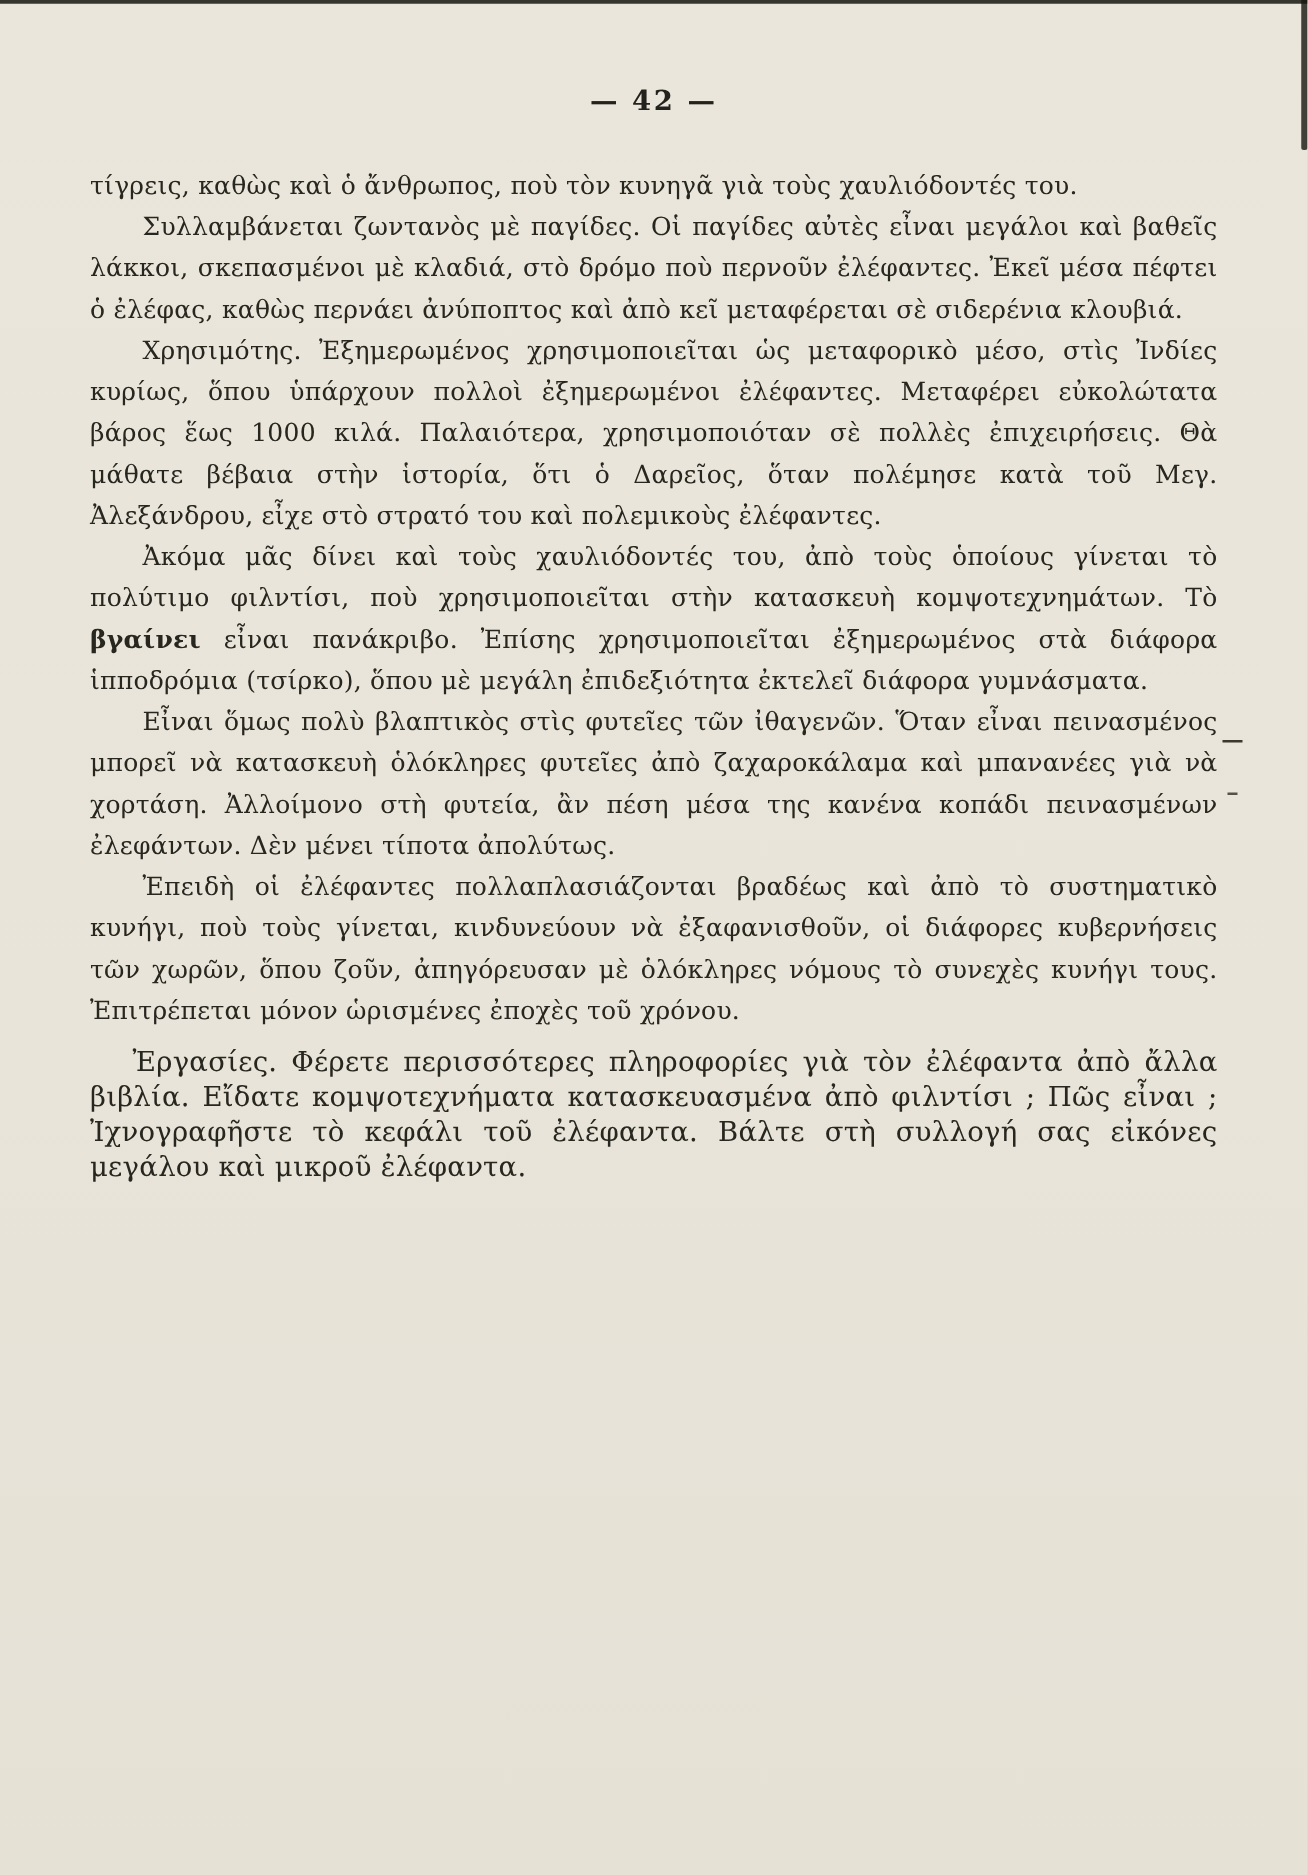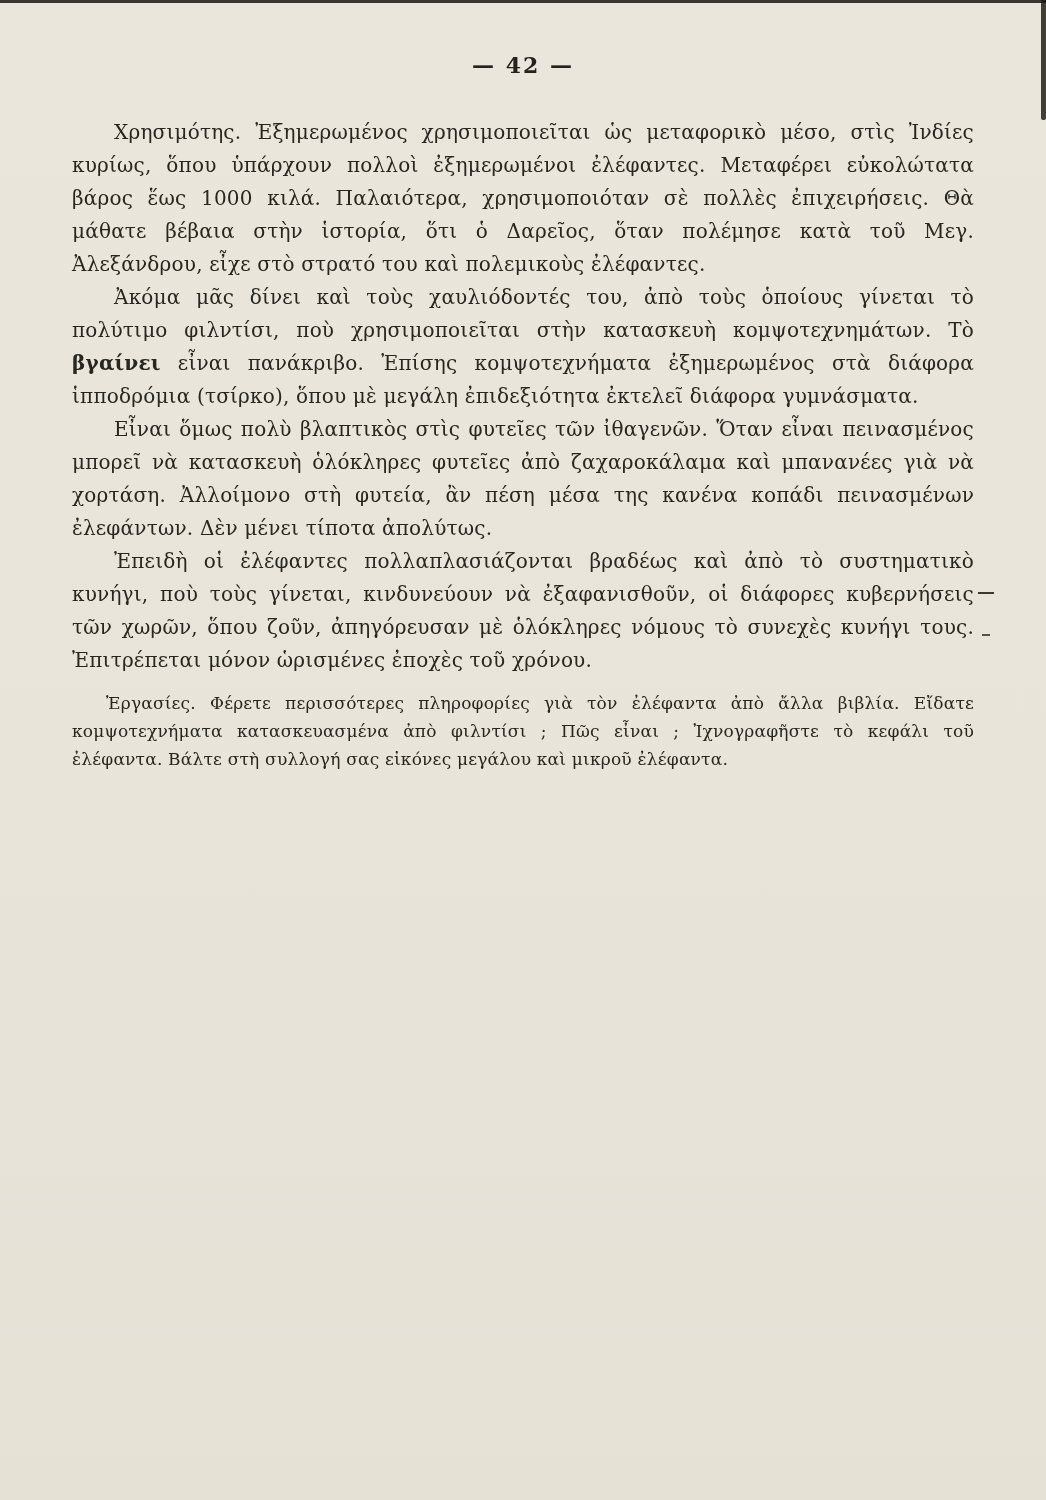--- a/index.html
+++ b/index.html
@@ -30,58 +30,60 @@
   .stray-mark-1 {
     position: absolute; top: 592px; right: 52px;
     width: 16px; height: 2px; background: #3a382f;
   }
   .stray-mark-2 {
     position: absolute; top: 634px; right: 56px;
     width: 8px; height: 2px; background: #55524a;
   }
 
   .page-number {
-    padding-top: 52px;
+    padding-top: 68px;
     text-align: center;
     font-size: 22px;
     font-weight: bold;
     letter-spacing: 2px;
     color: #23221c;
   }
 
   .page-body {
     width: 902px;
     margin: 38px auto 0 auto;
     font-size: 20px;
     line-height: 33px;
     text-align: justify;
     letter-spacing: 0.2px;
   }
 
   .para { margin: 0; text-indent: 42px; }
   .para.first { text-indent: 0; }
   .para.small {
     margin-top: 12px;
-    font-size: 17px;
+    font-size: 22px;
     line-height: 28px;
     text-indent: 34px;
   }
   .em { font-weight: bold; }
 </style>
 </head>
 <body>
 
 <div class="scan-page">
   <div class="edge-top"></div>
   <div class="edge-right-blob"></div>
   <div class="stray-mark-1"></div>
   <div class="stray-mark-2"></div>
 
   <div class="page-number">— 42 —</div>
 
   <div class="page-body">
+      <p class="para first"><span class="">τίγρεις, καθὼς καὶ ὁ ἄνθρωπος, ποὺ τὸν κυνηγᾶ γιὰ τοὺς χαυλιόδοντές του.</span></p>
+      <p class="para"><span class="">Συλλαμβάνεται ζωντανὸς μὲ παγίδες. Οἱ παγίδες αὐτὲς εἶναι μεγάλοι καὶ βαθεῖς λάκκοι, σκεπασμένοι μὲ κλαδιά, στὸ δρόμο ποὺ περνοῦν ἐλέφαντες. Ἐκεῖ μέσα πέφτει ὁ ἐλέφας, καθὼς περνάει ἀνύποπτος καὶ ἀπὸ κεῖ μεταφέρεται σὲ σιδερένια κλουβιά.</span></p>
       <p class="para"><span class="">Χρησιμότης. Ἐξημερωμένος χρησιμοποιεῖται ὡς μεταφορικὸ μέσο, στὶς Ἰνδίες κυρίως, ὅπου ὑπάρχουν πολλοὶ ἐξημερωμένοι ἐλέφαντες. Μεταφέρει εὐκολώτατα βάρος ἕως 1000 κιλά. Παλαιότερα, χρησιμοποιόταν σὲ πολλὲς ἐπιχειρήσεις. Θὰ μάθατε βέβαια στὴν ἱστορία, ὅτι ὁ Δαρεῖος, ὅταν πολέμησε κατὰ τοῦ Μεγ. Ἀλεξάνδρου, εἶχε στὸ στρατό του καὶ πολεμικοὺς ἐλέφαντες.</span></p>
-      <p class="para"><span class="">Ἀκόμα μᾶς δίνει καὶ τοὺς χαυλιόδοντές του, ἀπὸ τοὺς ὁποίους γίνεται τὸ πολύτιμο φιλντίσι, ποὺ χρησιμοποιεῖται στὴν κατασκευὴ κομψοτεχνημάτων. Τὸ </span><span class="em">βγαίνει</span><span class=""> εἶναι πανάκριβο. Ἐπίσης κομψοτεχνήματα ἐξημερωμένος στὰ διάφορα ἱπποδρόμια (τσίρκο), ὅπου μὲ μεγάλη ἐπιδεξιότητα ἐκτελεῖ διάφορα γυμνάσματα.</span></p>
+      <p class="para"><span class="">Ἀκόμα μᾶς δίνει καὶ τοὺς χαυλιόδοντές του, ἀπὸ τοὺς ὁποίους γίνεται τὸ πολύτιμο φιλντίσι, ποὺ χρησιμοποιεῖται στὴν κατασκευὴ κομψοτεχνημάτων. Τὸ </span><span class="em">βγαίνει</span><span class=""> εἶναι πανάκριβο. Ἐπίσης χρησιμοποιεῖται ἐξημερωμένος στὰ διάφορα ἱπποδρόμια (τσίρκο), ὅπου μὲ μεγάλη ἐπιδεξιότητα ἐκτελεῖ διάφορα γυμνάσματα.</span></p>
       <p class="para"><span class="">Εἶναι ὅμως πολὺ βλαπτικὸς στὶς φυτεῖες τῶν ἰθαγενῶν. Ὅταν εἶναι πεινασμένος μπορεῖ νὰ κατασκευὴ ὁλόκληρες φυτεῖες ἀπὸ ζαχαροκάλαμα καὶ μπανανέες γιὰ νὰ χορτάση. Ἀλλοίμονο στὴ φυτεία, ἂν πέση μέσα της κανένα κοπάδι πεινασμένων ἐλεφάντων. Δὲν μένει τίποτα ἀπολύτως.</span></p>
       <p class="para"><span class="">Ἐπειδὴ οἱ ἐλέφαντες πολλαπλασιάζονται βραδέως καὶ ἀπὸ τὸ συστηματικὸ κυνήγι, ποὺ τοὺς γίνεται, κινδυνεύουν νὰ ἐξαφανισθοῦν, οἱ διάφορες κυβερνήσεις τῶν χωρῶν, ὅπου ζοῦν, ἀπηγόρευσαν μὲ ὁλόκληρες νόμους τὸ συνεχὲς κυνήγι τους. Ἐπιτρέπεται μόνον ὡρισμένες ἐποχὲς τοῦ χρόνου.</span></p>
       <p class="para small"><span class="">Ἐργασίες. Φέρετε περισσότερες πληροφορίες γιὰ τὸν ἐλέφαντα ἀπὸ ἄλλα βιβλία. Εἴδατε κομψοτεχνήματα κατασκευασμένα ἀπὸ φιλντίσι ; Πῶς εἶναι ; Ἰχνογραφῆστε τὸ κεφάλι τοῦ ἐλέφαντα. Βάλτε στὴ συλλογή σας εἰκόνες μεγάλου καὶ μικροῦ ἐλέφαντα.</span></p>
     </div>
 </div>
 
 </body></html>

